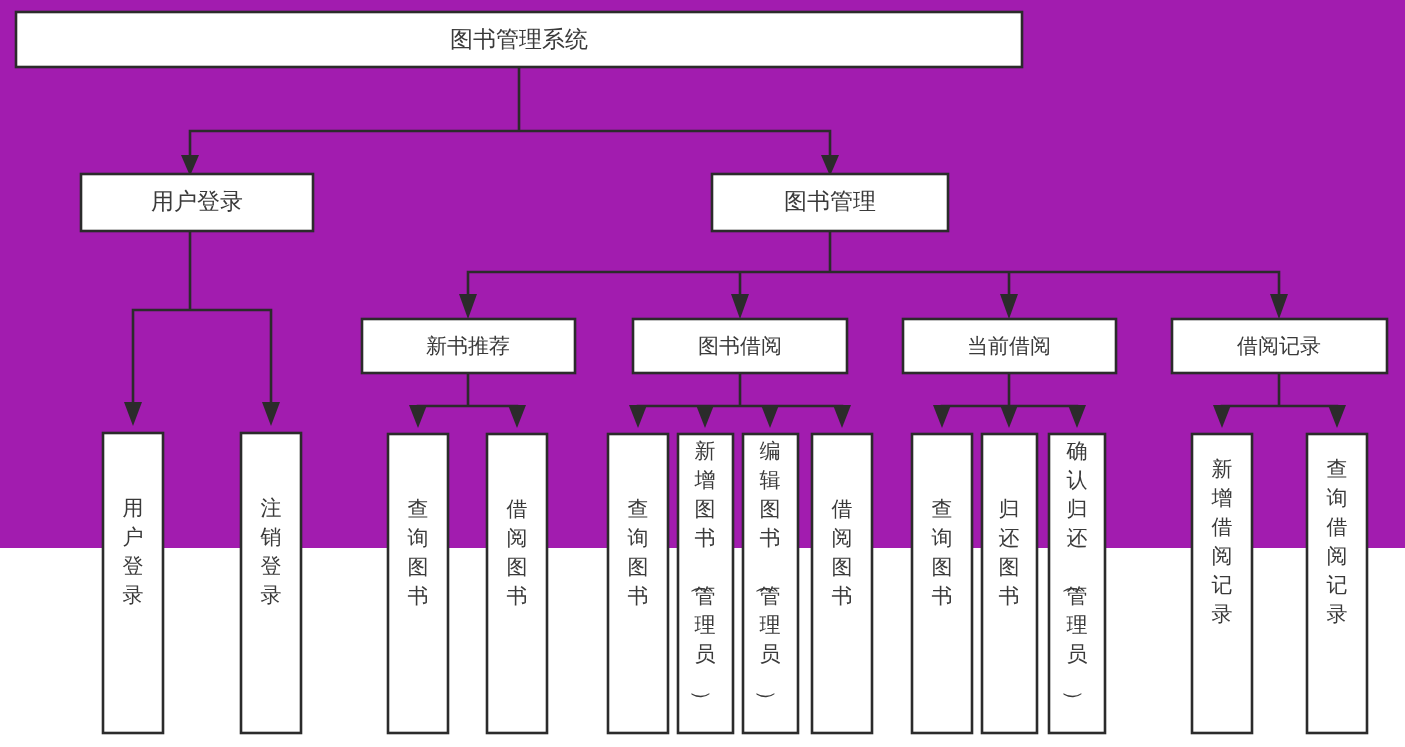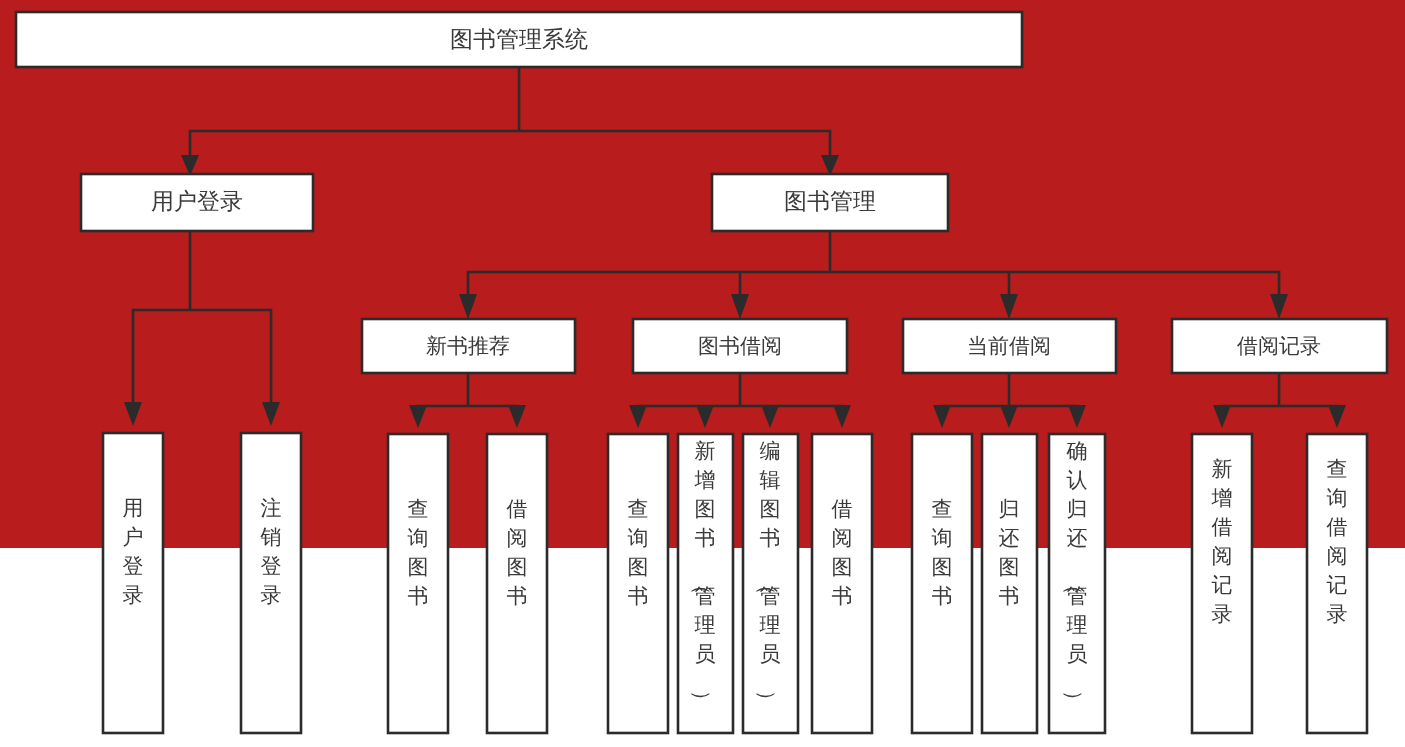--- a/index.html
+++ b/index.html
@@ -11,21 +11,21 @@
     width: 1405px;
     height: 747px;
     font-family: "Liberation Sans", "DejaVu Sans", sans-serif;
     overflow: hidden;
     position: relative;
   }
   #diagram-root {
     position: relative;
     width: 1405px;
     height: 548px;
-    background: #b91c1c;
+    background: #a21caf;
   }
   svg.diagram-svg {
     position: absolute;
     left: 0;
     top: 0;
     width: 1405px;
     height: 747px;
     display: block;
   }
   .node-box {

